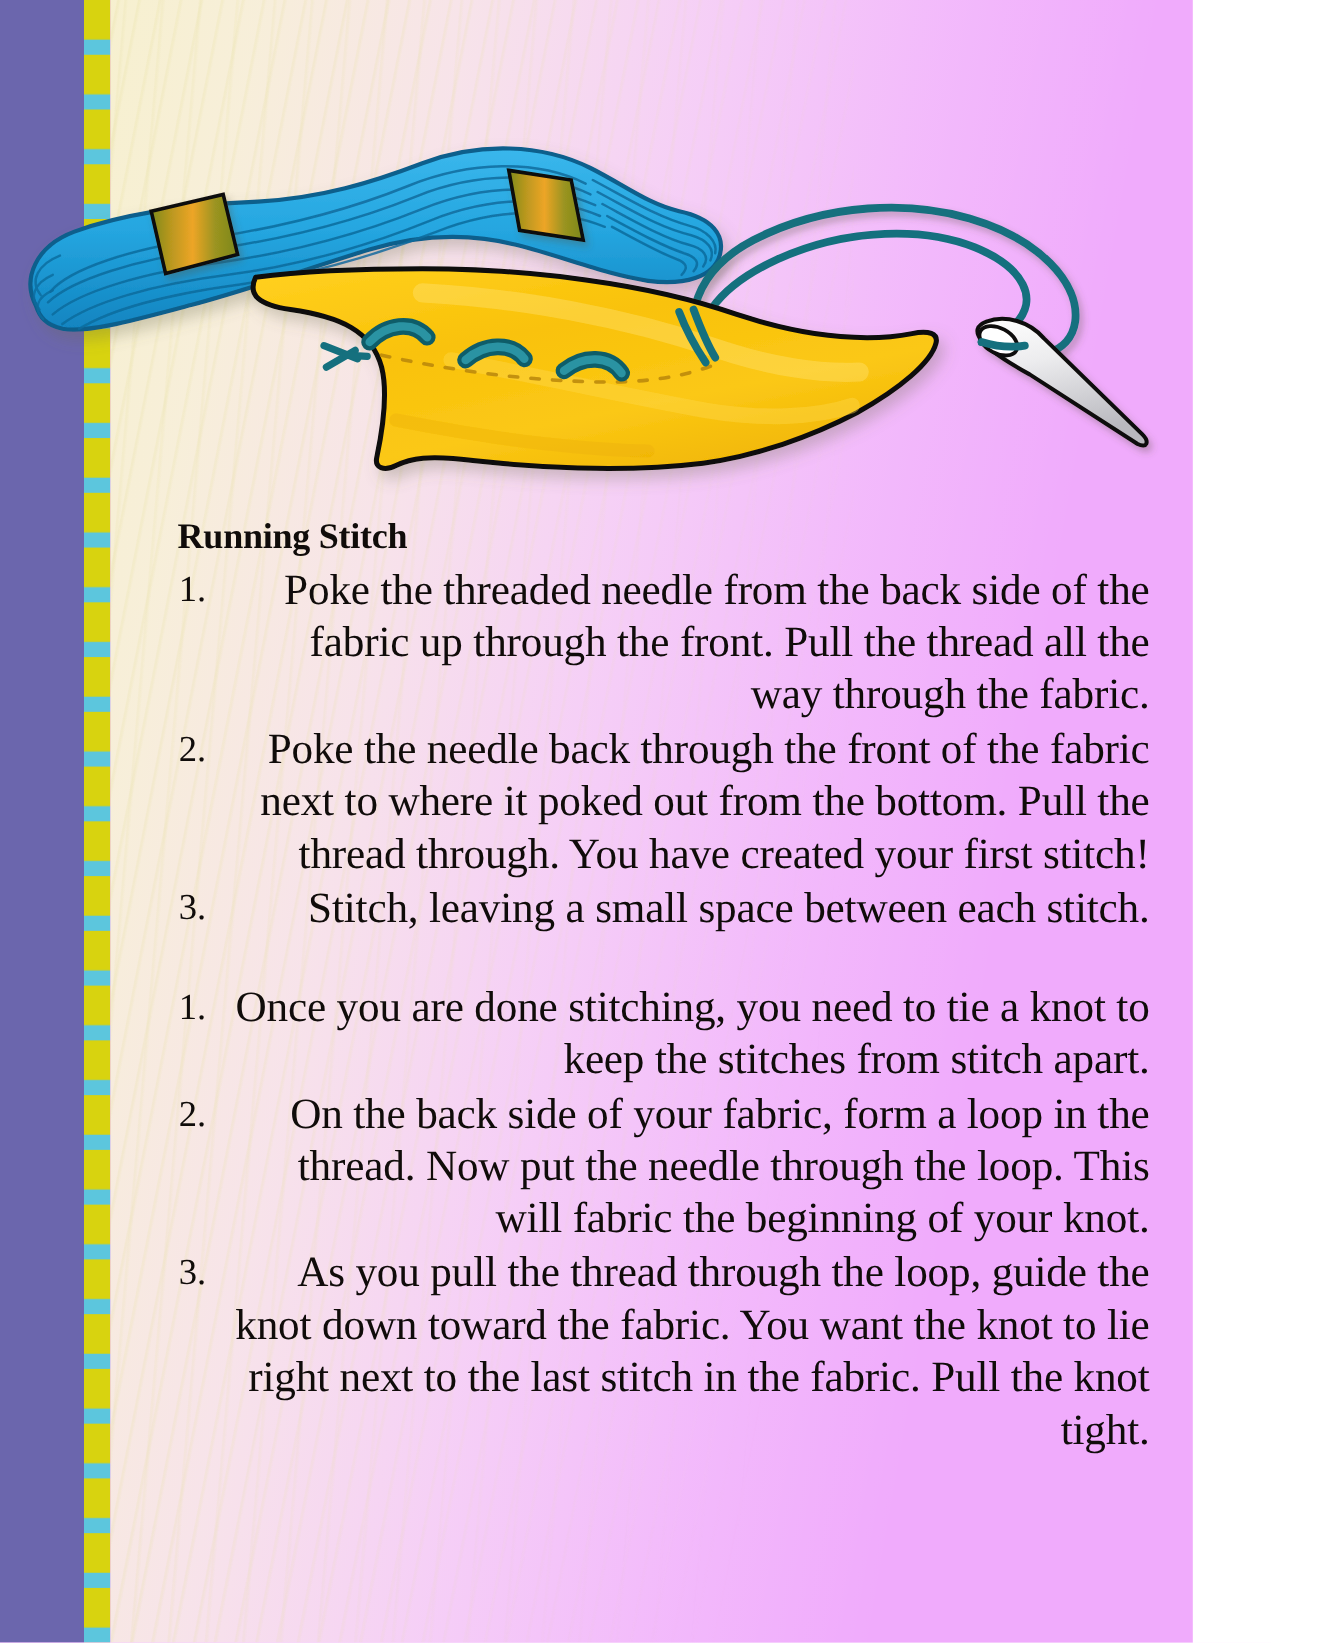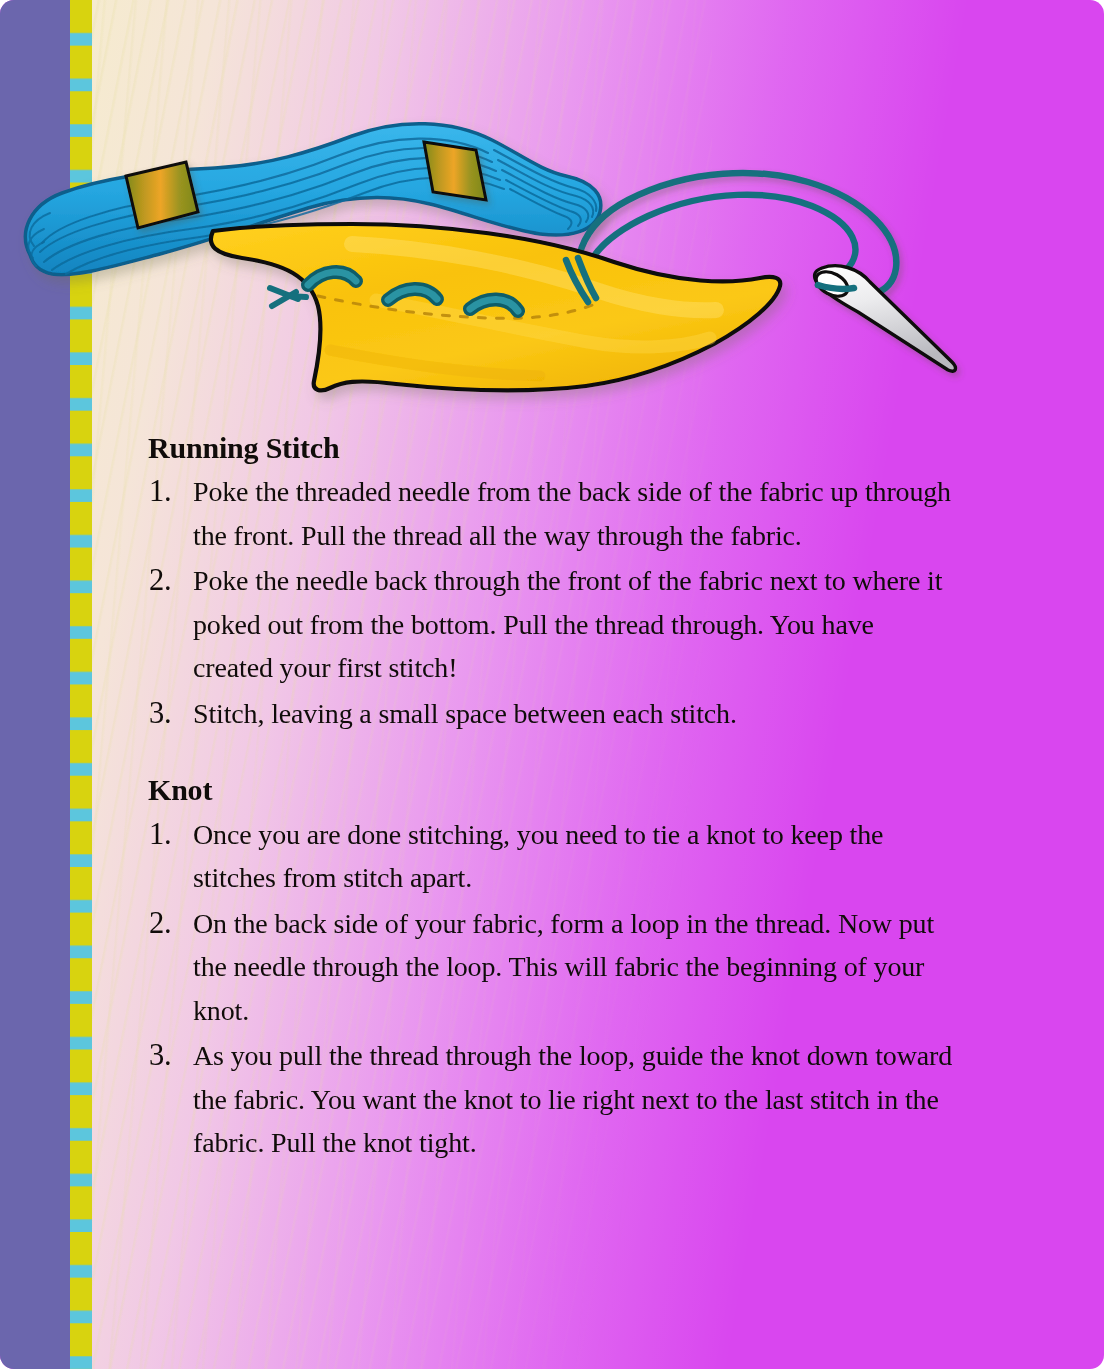--- a/index.html
+++ b/index.html
@@ -4,26 +4,25 @@
 <title>Running Stitch &amp; Knot</title>
 <style>
   html, body {
     margin: 0;
     padding: 0;
     background: #ffffff;
   }
 
   #page {
     position: relative;
-    width: 1104px;
+    width: 994px;
     height: 1369px;
     overflow: hidden;
-    background: #d946ef;
+    background: #f0abfc;
     font-family: "Liberation Serif", "DejaVu Serif", serif;
-    border-radius: 14px;
   }
 
   
   .paper-wash {
     position: absolute;
     left: 92px;
     top: 0;
     width: 1012px;
     height: 1369px;
     background:
@@ -106,24 +105,25 @@
     margin: 0;
     padding: 0;
     list-style: none;
     counter-reset: stepnum;
   }
   ol.steps > li {
     counter-increment: stepnum;
     position: relative;
     padding-left: 45px;
     margin: 0 0 2px 0;
-    font-size: 28px;
+    font-size: 36px;
     line-height: 43.5px;
     color: #100c0a;
     letter-spacing: -0.15px;
+    text-align: right;
   }
   ol.steps > li::before {
     content: counter(stepnum) ".";
     position: absolute;
     left: 1px;
     top: 0;
     width: 36px;
     text-align: left;
     font-size: 30.5px;
     line-height: 43.5px;
@@ -325,21 +325,20 @@
       <ol class="steps">
         <li>Poke the threaded needle from the back side of the fabric up through the front. Pull the thread all the way through the fabric.</li>
         <li>Poke the needle back through the front of the fabric next to where it poked out from the bottom. Pull the thread through. You have created your first stitch!</li>
         <li>Stitch, leaving a small space between each stitch.</li>
       </ol>
     </section>
 
     <div class="section-gap"></div>
 
     <section>
-      <h2 class="section-heading">Knot</h2>
       <ol class="steps">
         <li>Once you are done stitching, you need to tie a knot to keep the stitches from stitch apart.</li>
         <li>On the back side of your fabric, form a loop in the thread. Now put the needle through the loop. This will fabric the beginning of your knot.</li>
         <li>As you pull the thread through the loop, guide the knot down toward the fabric. You want the knot to lie right next to the last stitch in the fabric. Pull the knot tight.</li>
       </ol>
     </section>
 
   </div>
 </div>
 

